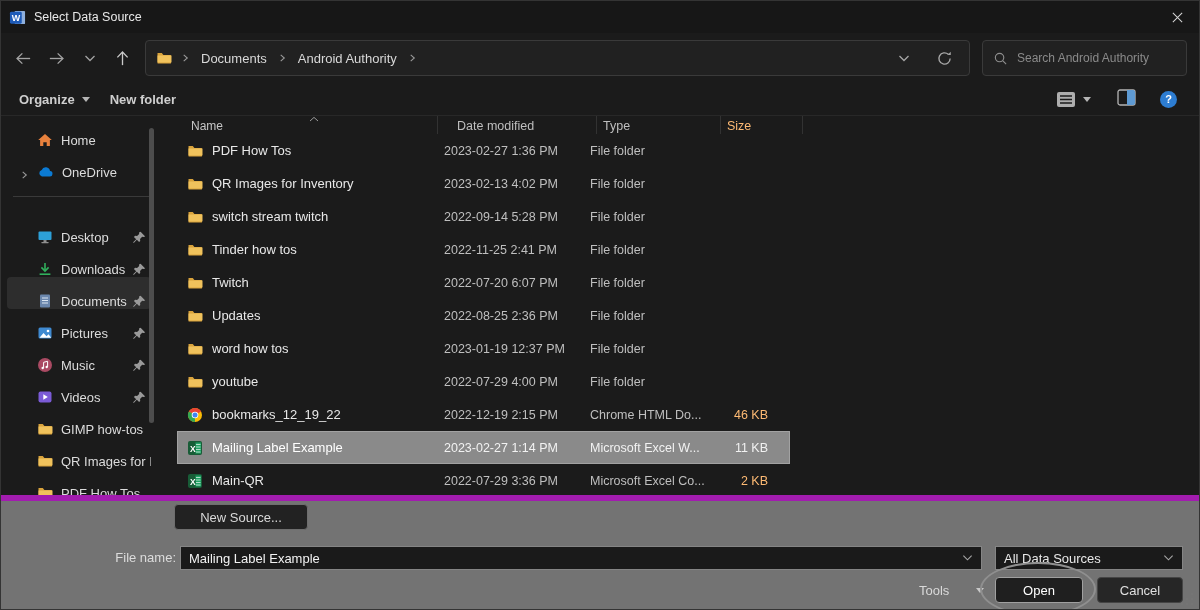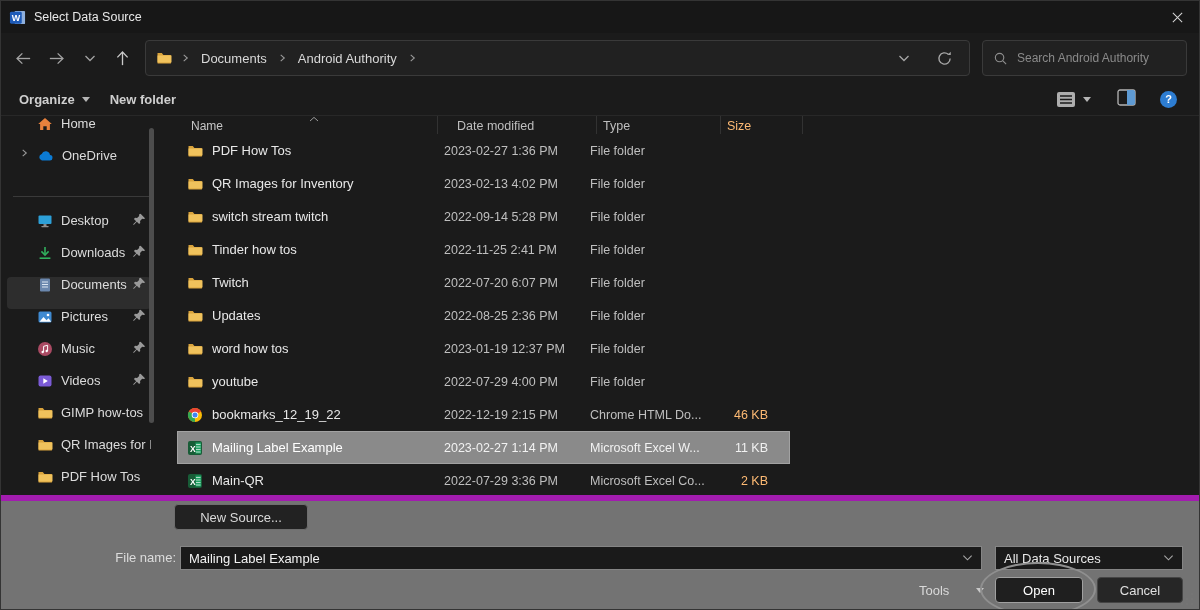--- a/index.html
+++ b/index.html
@@ -36,21 +36,21 @@
   .toolbar-right{ margin-left:auto; display:flex; align-items:center; }
   .view-group{ display:flex; align-items:center; gap:7px; }
   .preview-btn{ margin-left:26px; }
   .help-btn{ margin-left:24px; margin-right:4px; width:17px; height:17px; border-radius:50%; background:#2d7dd2; color:#fff;
              font-size:11px; font-weight:bold; display:flex; align-items:center; justify-content:center;}
 
   
   .content{ flex:0 0 379px; display:flex; position:relative; overflow:hidden; }
 
   .sidebar{ width:160px; position:relative; overflow:hidden; flex:0 0 auto; }
-  .side-item{ height:32px; display:flex; align-items:flex-start; margin:0 10px 0 6px; padding-left:4px; border-radius:4px; cursor:default;}
+  .side-item{ height:32px; display:flex; align-items:flex-end; margin:0 10px 0 6px; padding-left:4px; border-radius:4px; cursor:default;}
   .side-item.selected{ background:#2d2d2d; }
   .expander{ width:26px; display:flex; align-items:center; justify-content:center; color:#9a9a9a;}
   .side-label{ flex:1; margin-left:8px; font-size:13px; color:#dcdcdc; white-space:nowrap; overflow:hidden;}
   .pin{ width:20px; margin-right:2px; }
   .side-divider{ height:1px; background:#3a3a3a; margin:16px 12px;}
   .side-scroll{ position:absolute; right:7px; top:12px; width:5px; height:295px; background:#4d4d4d; border-radius:3px;}
 
   .filelist{ flex:1; position:relative; }
   .list-header{ position:absolute; top:0; left:0; right:0; height:18px; display:flex; font-size:12px; color:#c6c6c6;}
   .hcell{ border-right:1px solid #323232; display:flex; align-items:flex-end; padding-bottom:1px; position:relative;}

